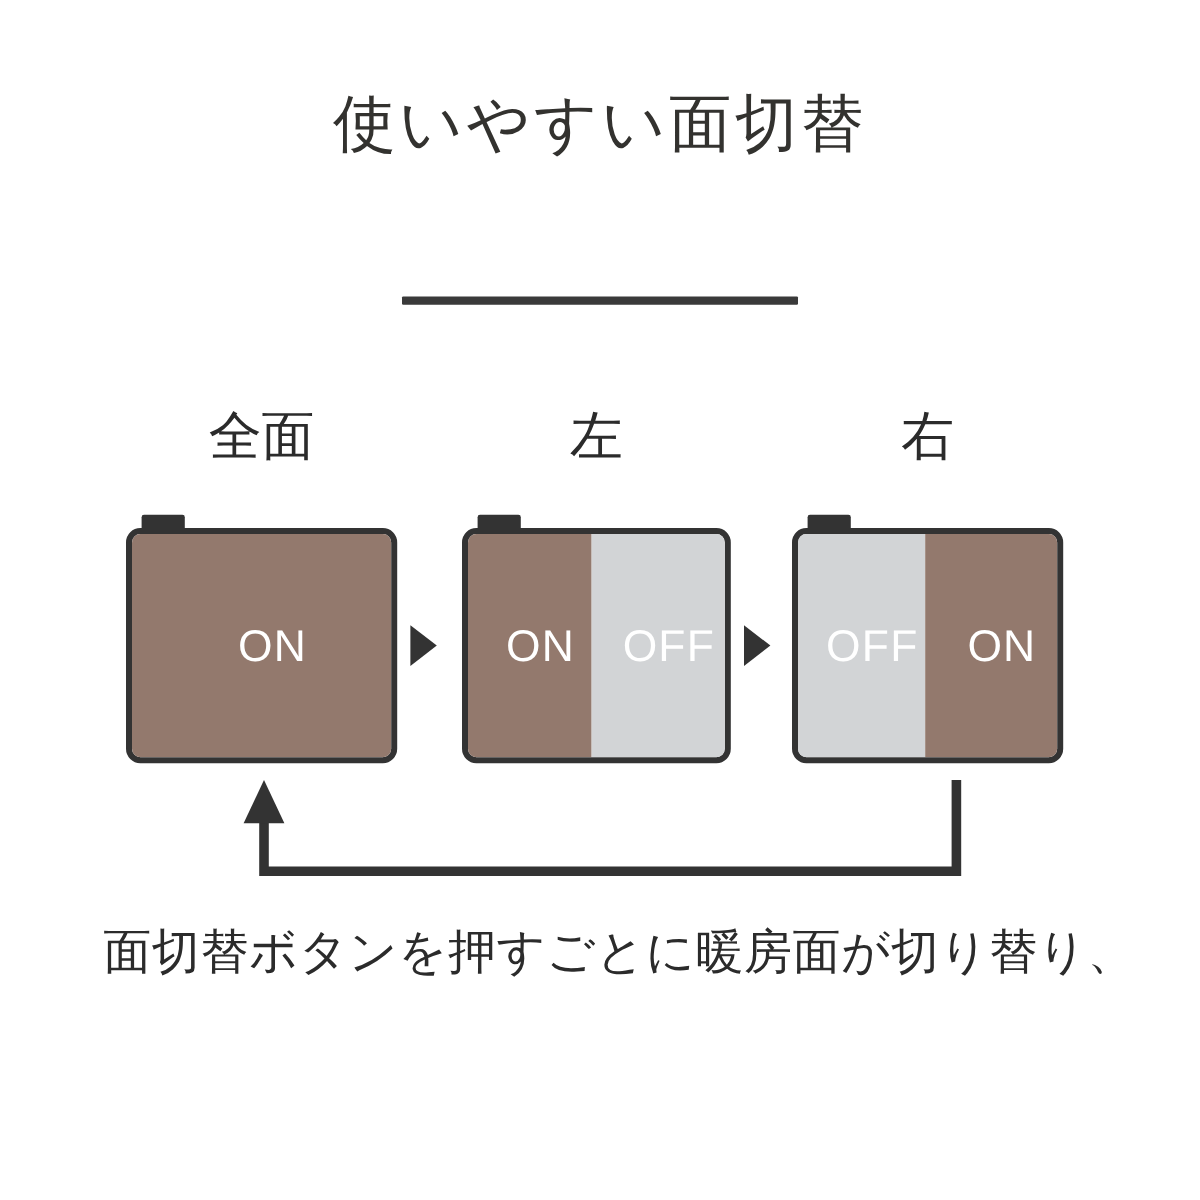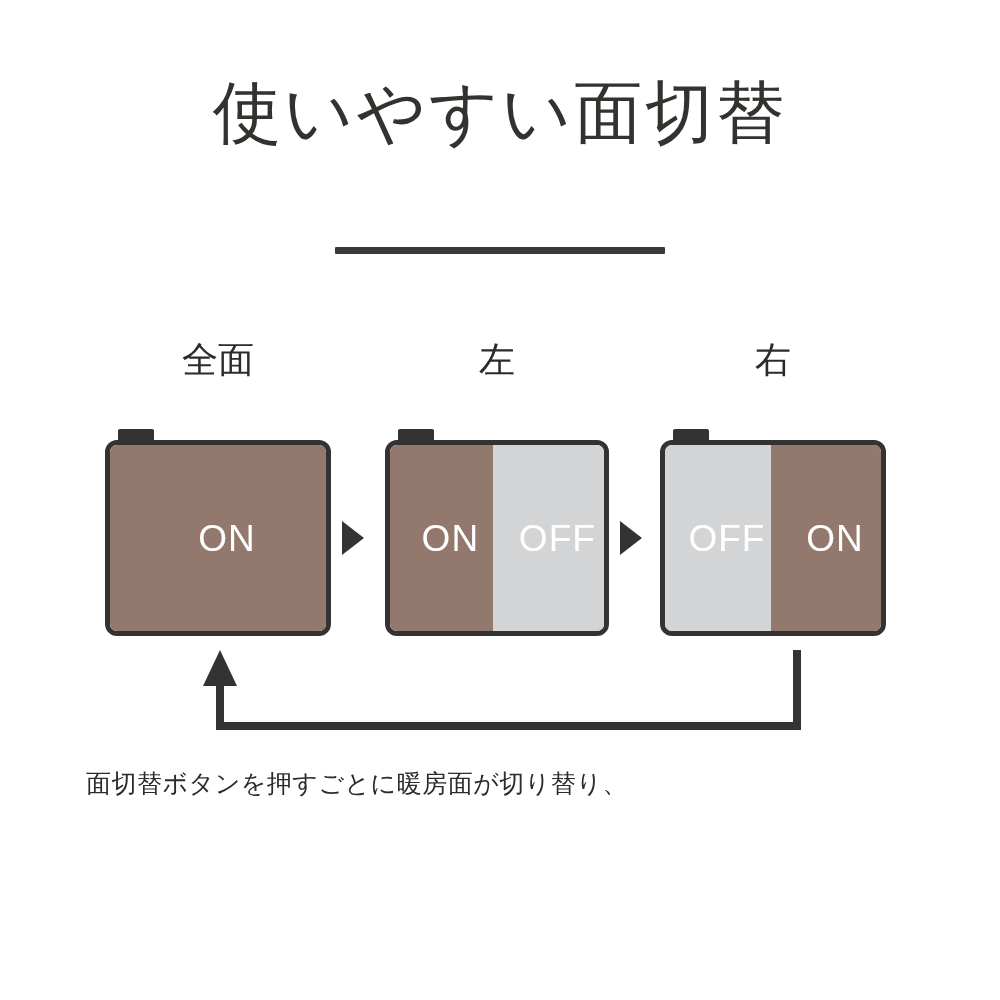--- a/index.html
+++ b/index.html
@@ -24,21 +24,21 @@
     height: 1000px;
   }
 
   
   .title {
     position: absolute;
     left: 0;
     top: 78px;
     width: 1000px;
     text-align: center;
-    font-size: 68px;
+    font-size: 52px;
     line-height: 1.0;
     letter-spacing: 3px;
     font-weight: 400;
     color: #33322f;
     white-space: nowrap;
   }
 
   
   .divider {
     position: absolute;
@@ -47,21 +47,21 @@
     width: 330px;
     height: 7px;
     background: #3a3a3a;
     border-radius: 1px;
   }
 
   
   .step-label {
     position: absolute;
     top: 342px;
-    font-size: 36px;
+    font-size: 44px;
     line-height: 1;
     font-weight: 400;
     color: #2b2b2b;
     text-align: center;
     white-space: nowrap;
   }
   .step-label.l1 { left: 105px; width: 226px; }
   .step-label.l2 { left: 385px; width: 224px; }
   .step-label.l3 { left: 660px; width: 226px; }
 
@@ -137,21 +137,21 @@
     width: 630px;
     height: 90px;
   }
 
   
   .caption {
     position: absolute;
     left: 86px;
     top: 766px;
     width: 850px;
-    font-size: 25px;
+    font-size: 40px;
     line-height: 1.42;
     color: #2b2b2b;
     letter-spacing: 0.5px;
   }
   .caption .line { display: block; white-space: nowrap; }
 </style>
 </head>
 <body>
 
 <div class="page">

